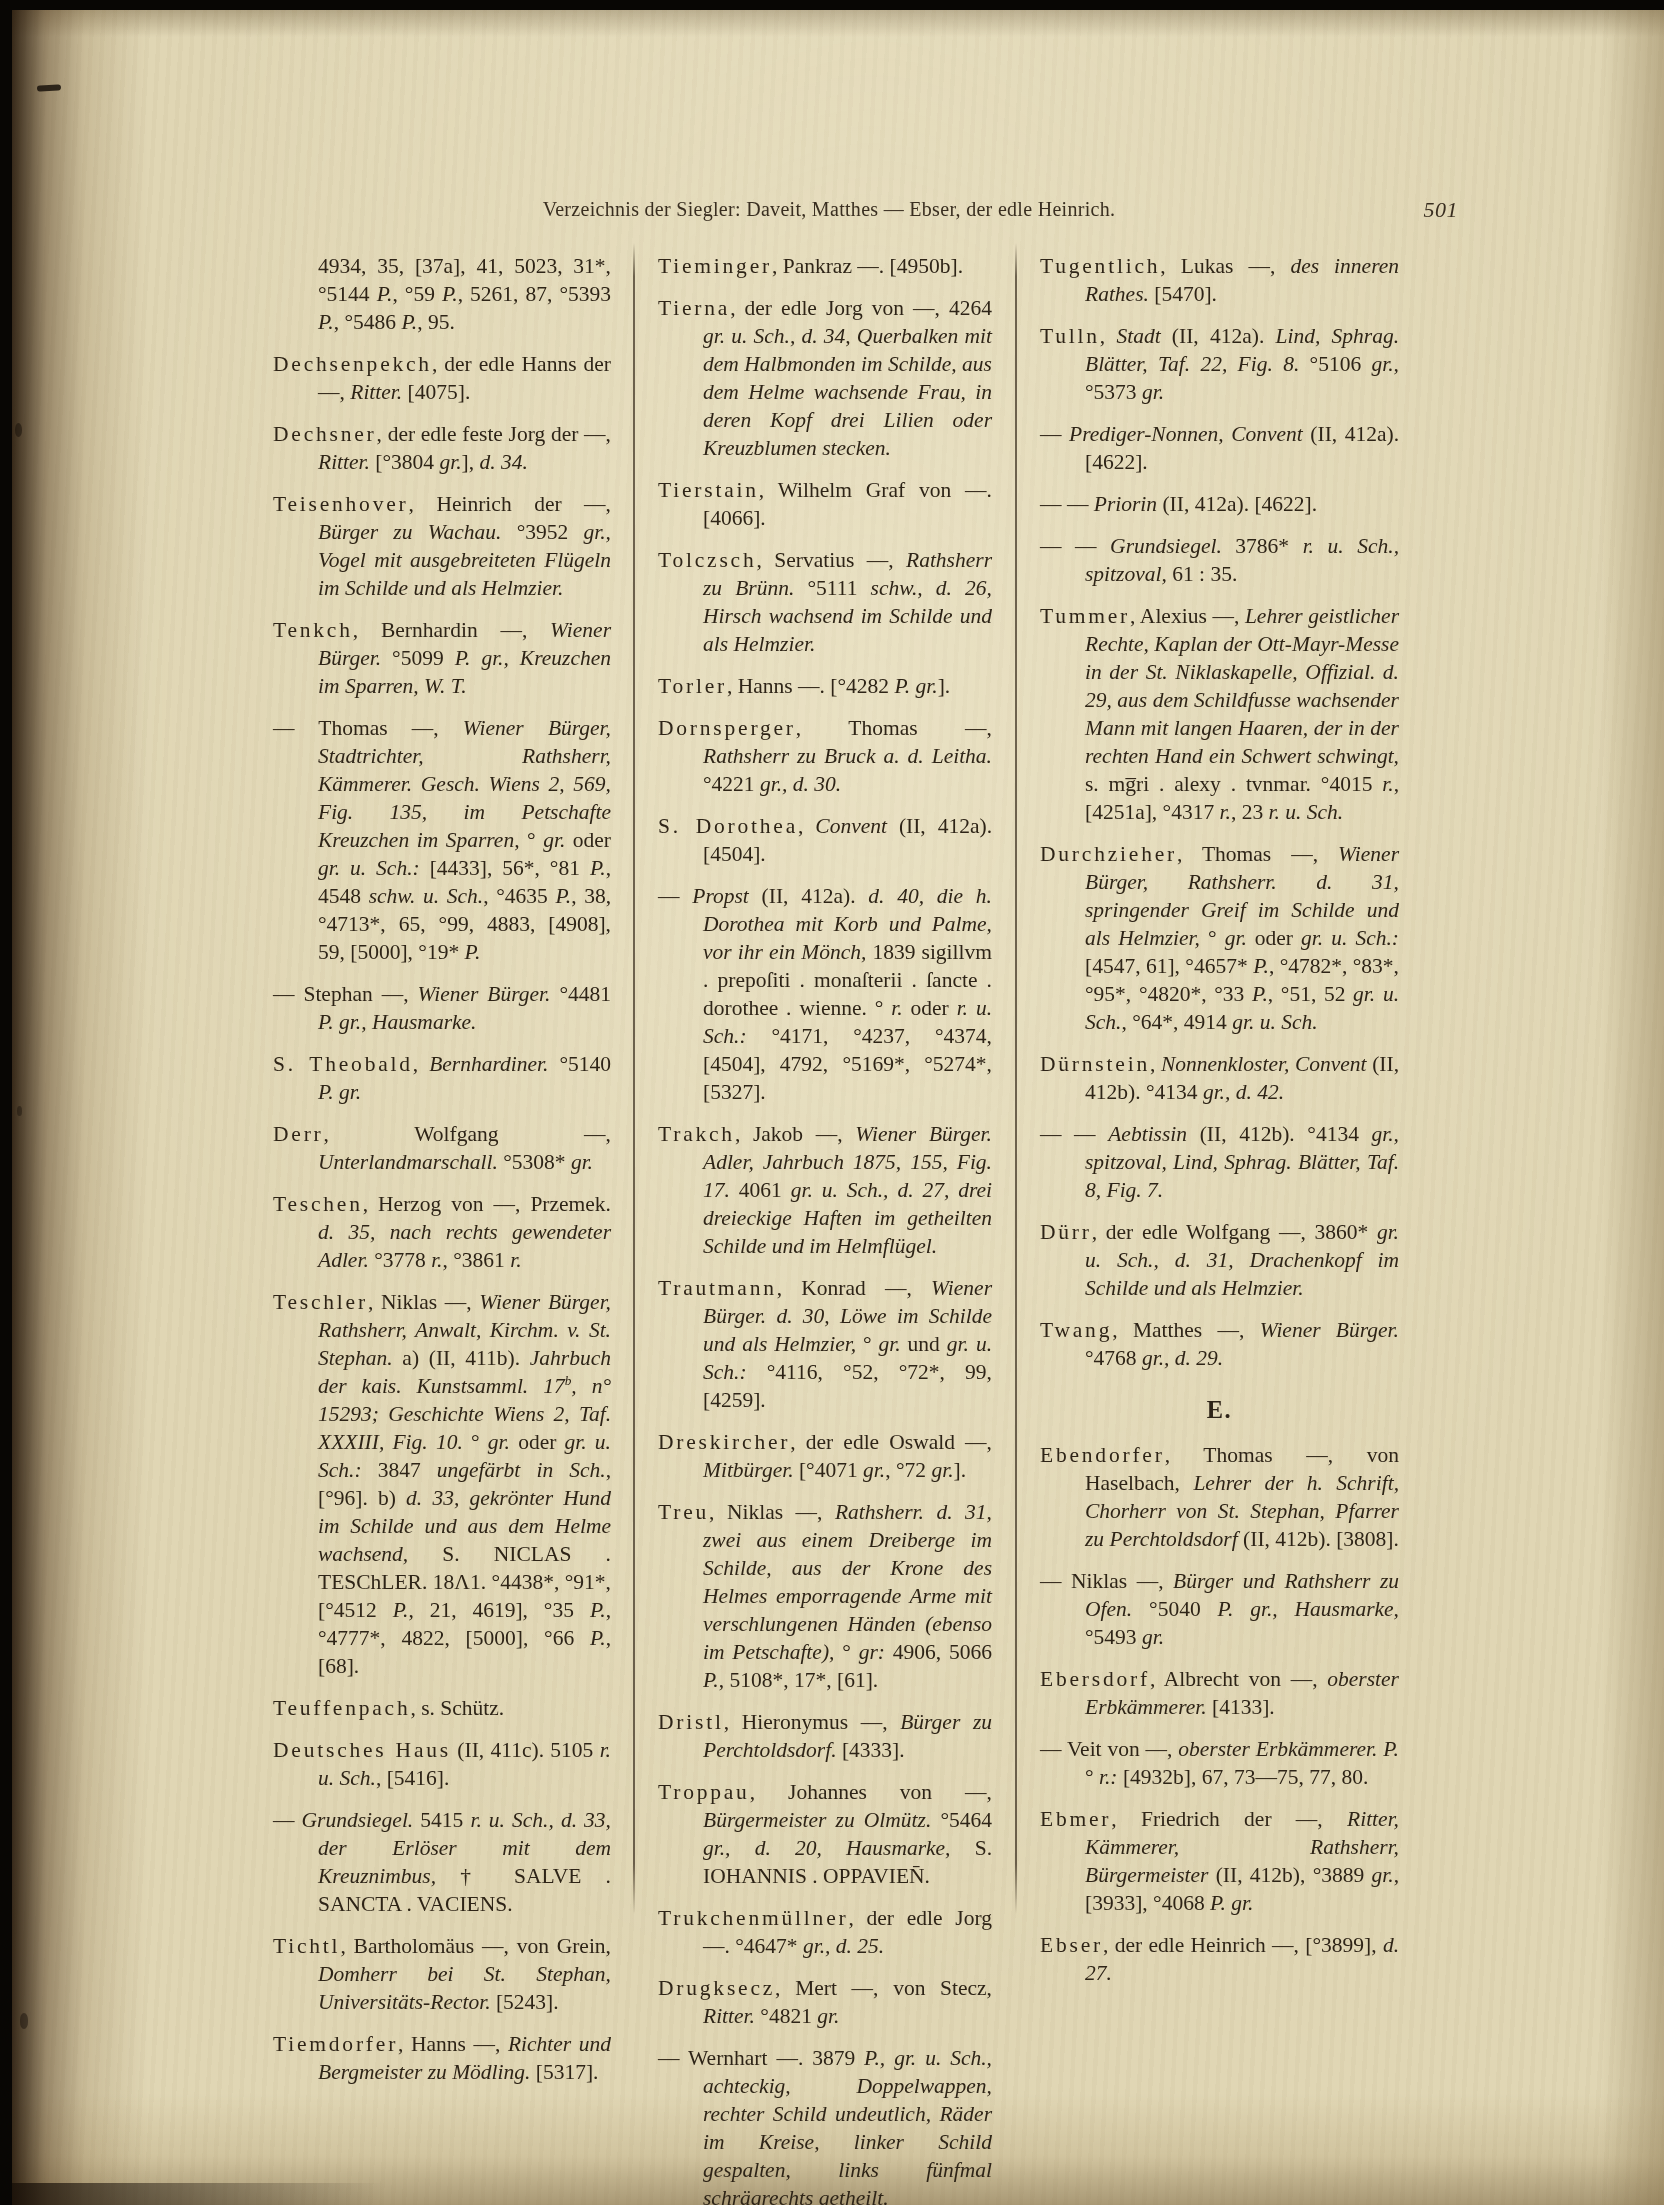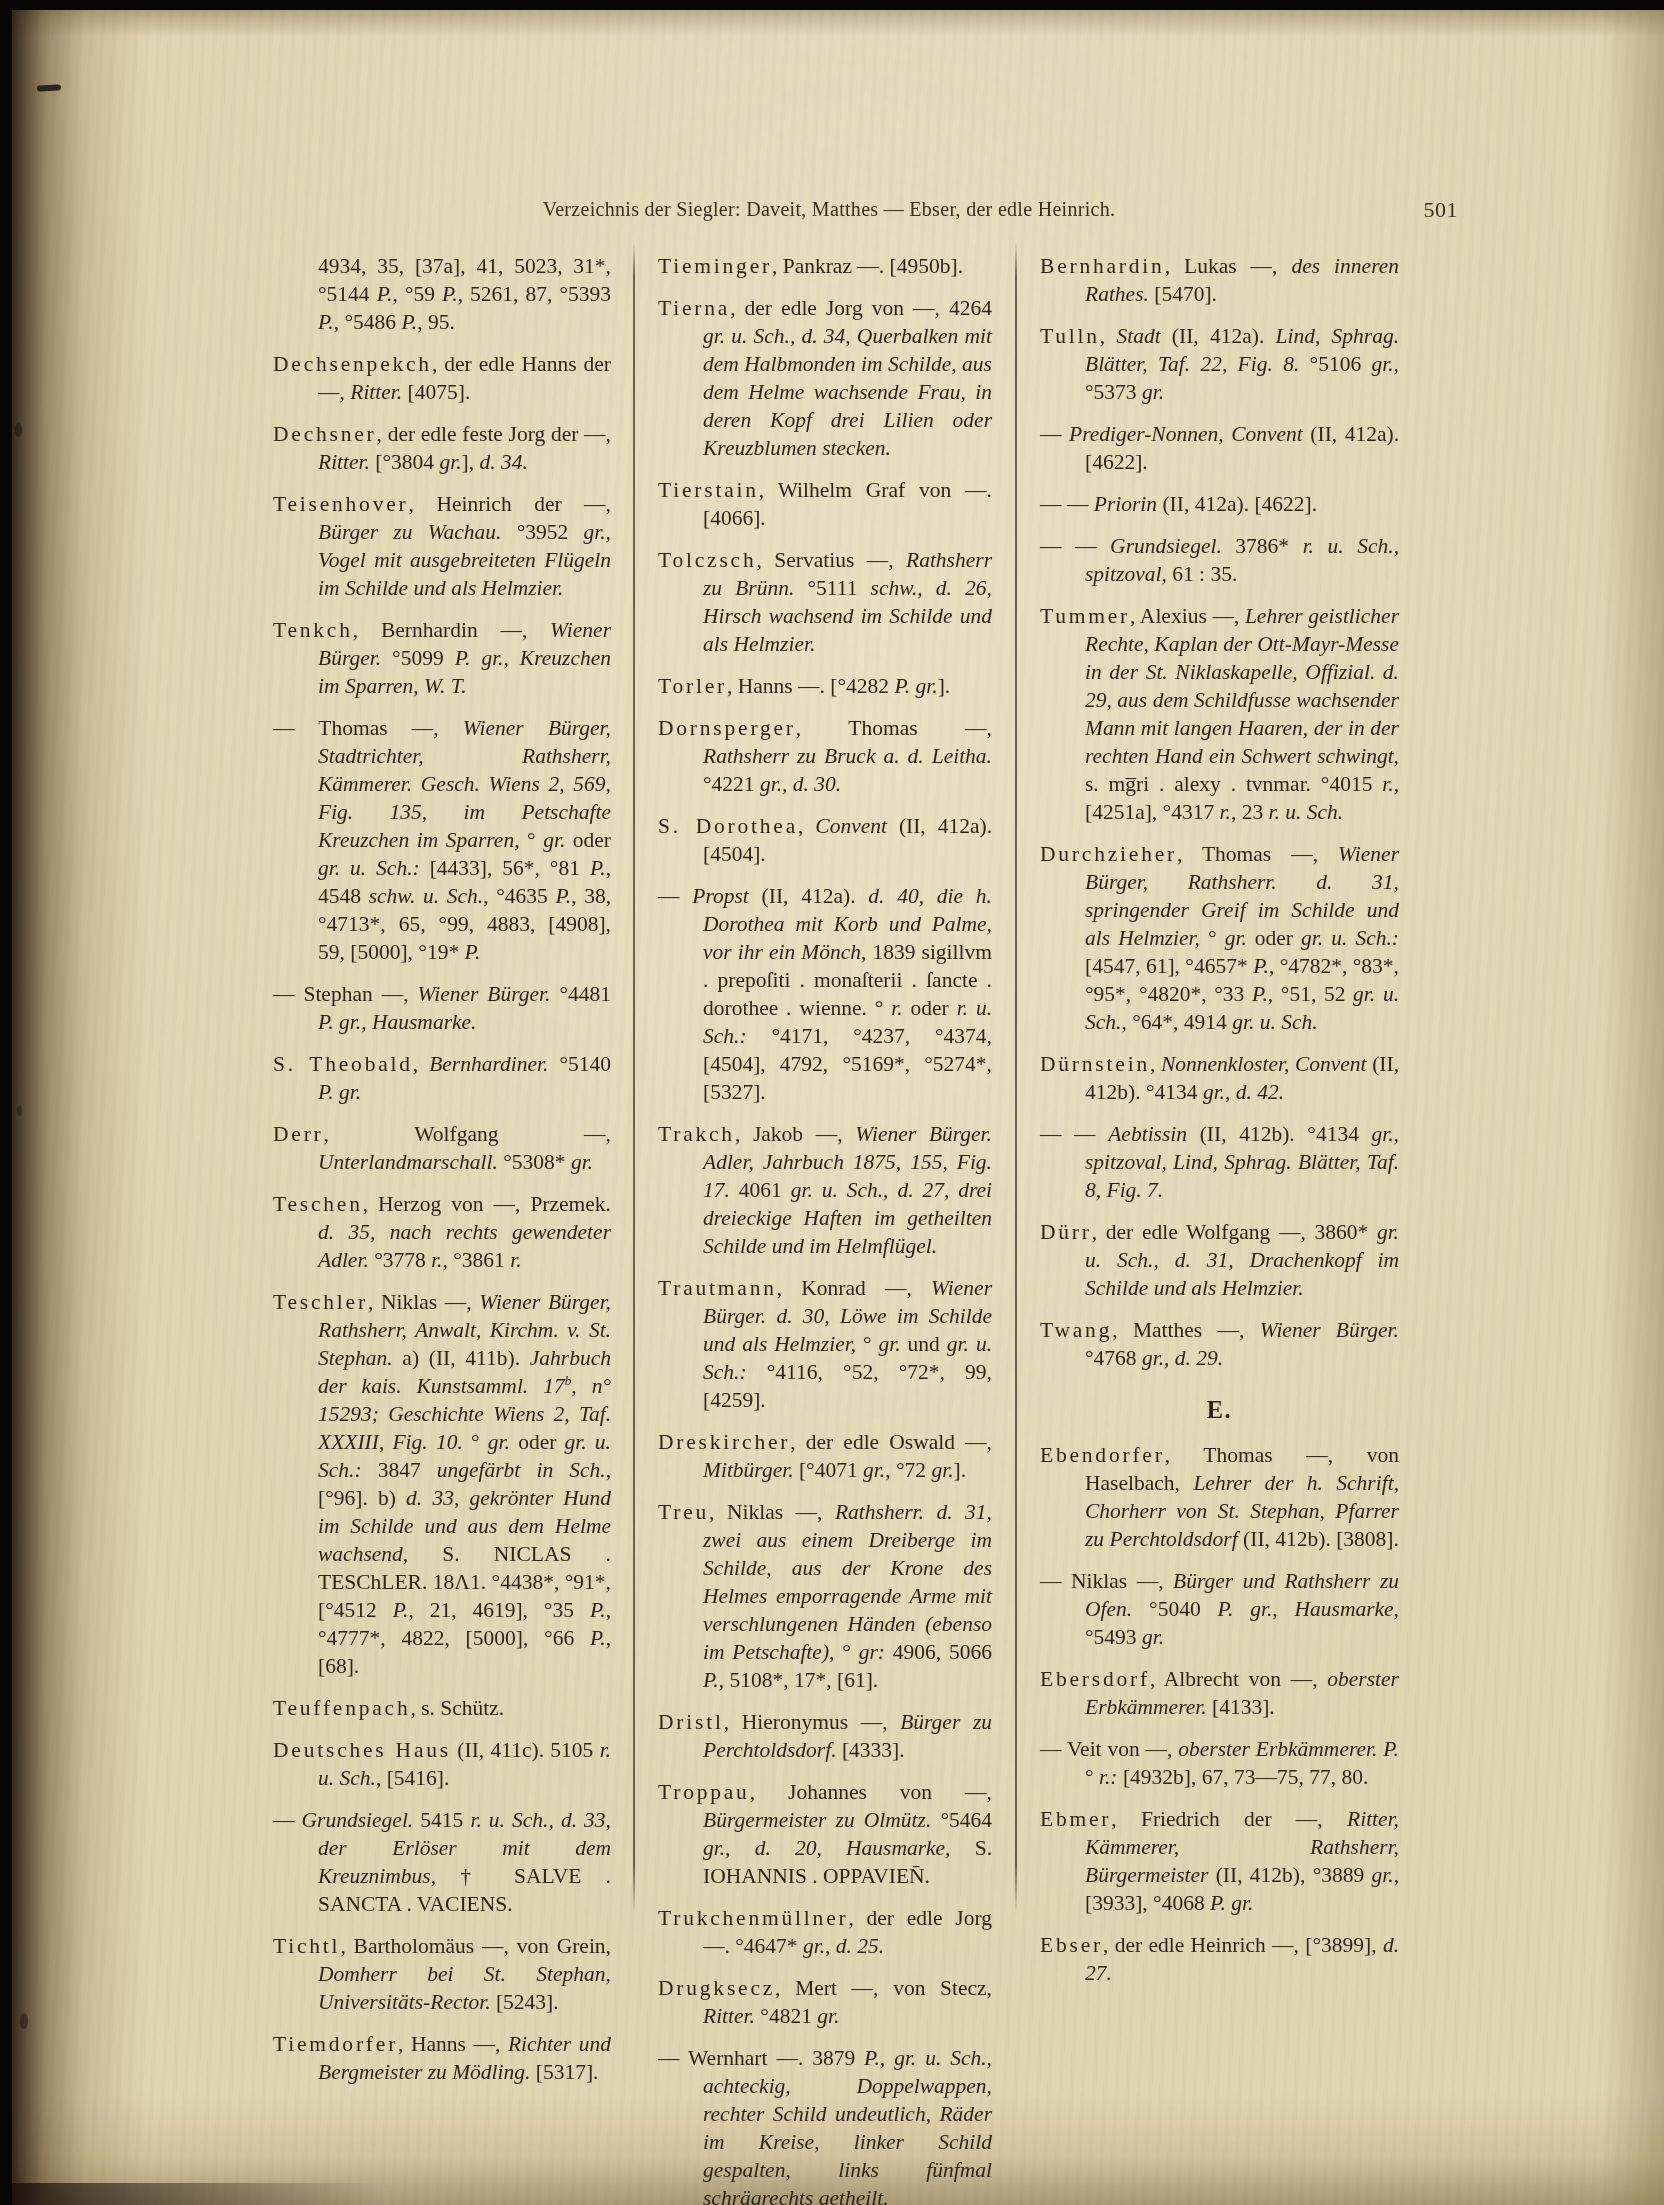--- a/index.html
+++ b/index.html
@@ -35,21 +35,21 @@
   .header-row {
     position: absolute; left: 259px; top: 198px; width: 1199px; height: 29px;
     color: #392e20;
   }
   .running-head {
     position: absolute; left: 0; right: 59px; text-align: center;
     font-size: 20px; letter-spacing: 0.3px; white-space: nowrap;
   }
   .page-number {
     position: absolute; right: 0; top: -1px;
-    font-size: 22px; letter-spacing: 0.5px;
+    font-size: 22px; letter-spacing: 0.5px; font-style: italic;
   }
 
   .divider {
     position: absolute; top: 243px; width: 1.5px; height: 1671px;
     background: linear-gradient(180deg, rgba(62,50,34,0) 0%, rgba(62,50,34,0.72) 2%, rgba(62,50,34,0.72) 97%, rgba(62,50,34,0) 100%);
   }
   .divider.d1 { left: 633px; }
   .divider.d2 { left: 1015px; }
 
   .col {
@@ -124,21 +124,21 @@
     <p class="entry"><span class="hw">Trautmann</span><span>, Konrad —, </span><i>Wiener Bürger. d. 30, Löwe im Schilde und als Helmzier,</i><span> ° </span><i>gr.</i><span> und </span><i>gr. u. Sch.:</i><span> °4116, °52, °72*, 99, [4259].</span></p>
     <p class="entry"><span class="hw">Dreskircher</span><span>, der edle Oswald —, </span><i>Mitbürger.</i><span> [°4071 </span><i>gr.</i><span>, °72 </span><i>gr.</i><span>].</span></p>
     <p class="entry"><span class="hw">Treu</span><span>, Niklas —, </span><i>Rathsherr. d. 31, zwei aus einem Dreiberge im Schilde, aus der Krone des Helmes emporragende Arme mit verschlungenen Händen (ebenso im Petschafte),</i><span> ° </span><i>gr:</i><span> 4906, 5066 </span><i>P.</i><span>, 5108*, 17*, [61].</span></p>
     <p class="entry"><span class="hw">Dristl</span><span>, Hieronymus —, </span><i>Bürger zu Perchtoldsdorf.</i><span> [4333].</span></p>
     <p class="entry"><span class="hw">Troppau</span><span>, Johannes von —, </span><i>Bürgermeister zu Olmütz.</i><span> °5464 </span><i>gr., d. 20, Hausmarke,</i><span> S. IOHANNIS . OPPAVIEN̄.</span></p>
     <p class="entry"><span class="hw">Trukchenmüllner</span><span>, der edle Jorg —. °4647* </span><i>gr., d. 25.</i></p>
     <p class="entry"><span class="hw">Drugksecz</span><span>, Mert —, von Stecz, </span><i>Ritter.</i><span> °4821 </span><i>gr.</i></p>
     <p class="entry"><span>— Wernhart —. 3879 </span><i>P., gr. u. Sch., achteckig, Doppelwappen, rechter Schild undeutlich, Räder im Kreise, linker Schild gespalten, links fünfmal schrägrechts getheilt.</i></p>
   </div>
 <div class="col c3">
-    <p class="entry"><span class="hw">Bernhardin</span><span>, Lukas —, </span><i>des inneren Rathes.</i><span> [5470].</span></p>
+    <p class="entry"><span class="hw">Tugentlich</span><span>, Lukas —, </span><i>des inneren Rathes.</i><span> [5470].</span></p>
     <p class="entry"><span class="hw">Tulln</span><span>, </span><i>Stadt</i><span> (II, 412a). </span><i>Lind, Sphrag. Blätter, Taf. 22, Fig. 8.</i><span> °5106 </span><i>gr.,</i><span> °5373 </span><i>gr.</i></p>
     <p class="entry"><span>— </span><i>Prediger-Nonnen, Convent</i><span> (II, 412a). [4622].</span></p>
     <p class="entry"><span>— — </span><i>Priorin</i><span> (II, 412a). [4622].</span></p>
     <p class="entry"><span>— — </span><i>Grundsiegel.</i><span> 3786* </span><i>r. u. Sch., spitzoval,</i><span> 61 : 35.</span></p>
     <p class="entry"><span class="hw">Tummer</span><span>, Alexius —, </span><i>Lehrer geistlicher Rechte, Kaplan der Ott-Mayr-Messe in der St. Niklaskapelle, Offizial. d. 29, aus dem Schildfusse wachsender Mann mit langen Haaren, der in der rechten Hand ein Schwert schwingt,</i><span> s. mg̅ri . alexy . tvnmar. °4015 </span><i>r.</i><span>, [4251a], °4317 </span><i>r.</i><span>, 23 </span><i>r. u. Sch.</i></p>
     <p class="entry"><span class="hw">Durchzieher</span><span>, Thomas —, </span><i>Wiener Bürger, Rathsherr. d. 31, springender Greif im Schilde und als Helmzier,</i><span> ° </span><i>gr.</i><span> oder </span><i>gr. u. Sch.:</i><span> [4547, 61], °4657* </span><i>P.</i><span>, °4782*, °83*, °95*, °4820*, °33 </span><i>P.</i><span>, °51, 52 </span><i>gr. u. Sch.</i><span>, °64*, 4914 </span><i>gr. u. Sch.</i></p>
     <p class="entry"><span class="hw">Dürnstein</span><span>, </span><i>Nonnenkloster, Convent</i><span> (II, 412b). °4134 </span><i>gr., d. 42.</i></p>
     <p class="entry"><span>— — </span><i>Aebtissin</i><span> (II, 412b). °4134 </span><i>gr., spitzoval, Lind, Sphrag. Blätter, Taf. 8, Fig. 7.</i></p>
     <p class="entry"><span class="hw">Dürr</span><span>, der edle Wolfgang —, 3860* </span><i>gr. u. Sch., d. 31, Drachenkopf im Schilde und als Helmzier.</i></p>
     <p class="entry"><span class="hw">Twang</span><span>, Matthes —, </span><i>Wiener Bürger.</i><span> °4768 </span><i>gr., d. 29.</i></p>

